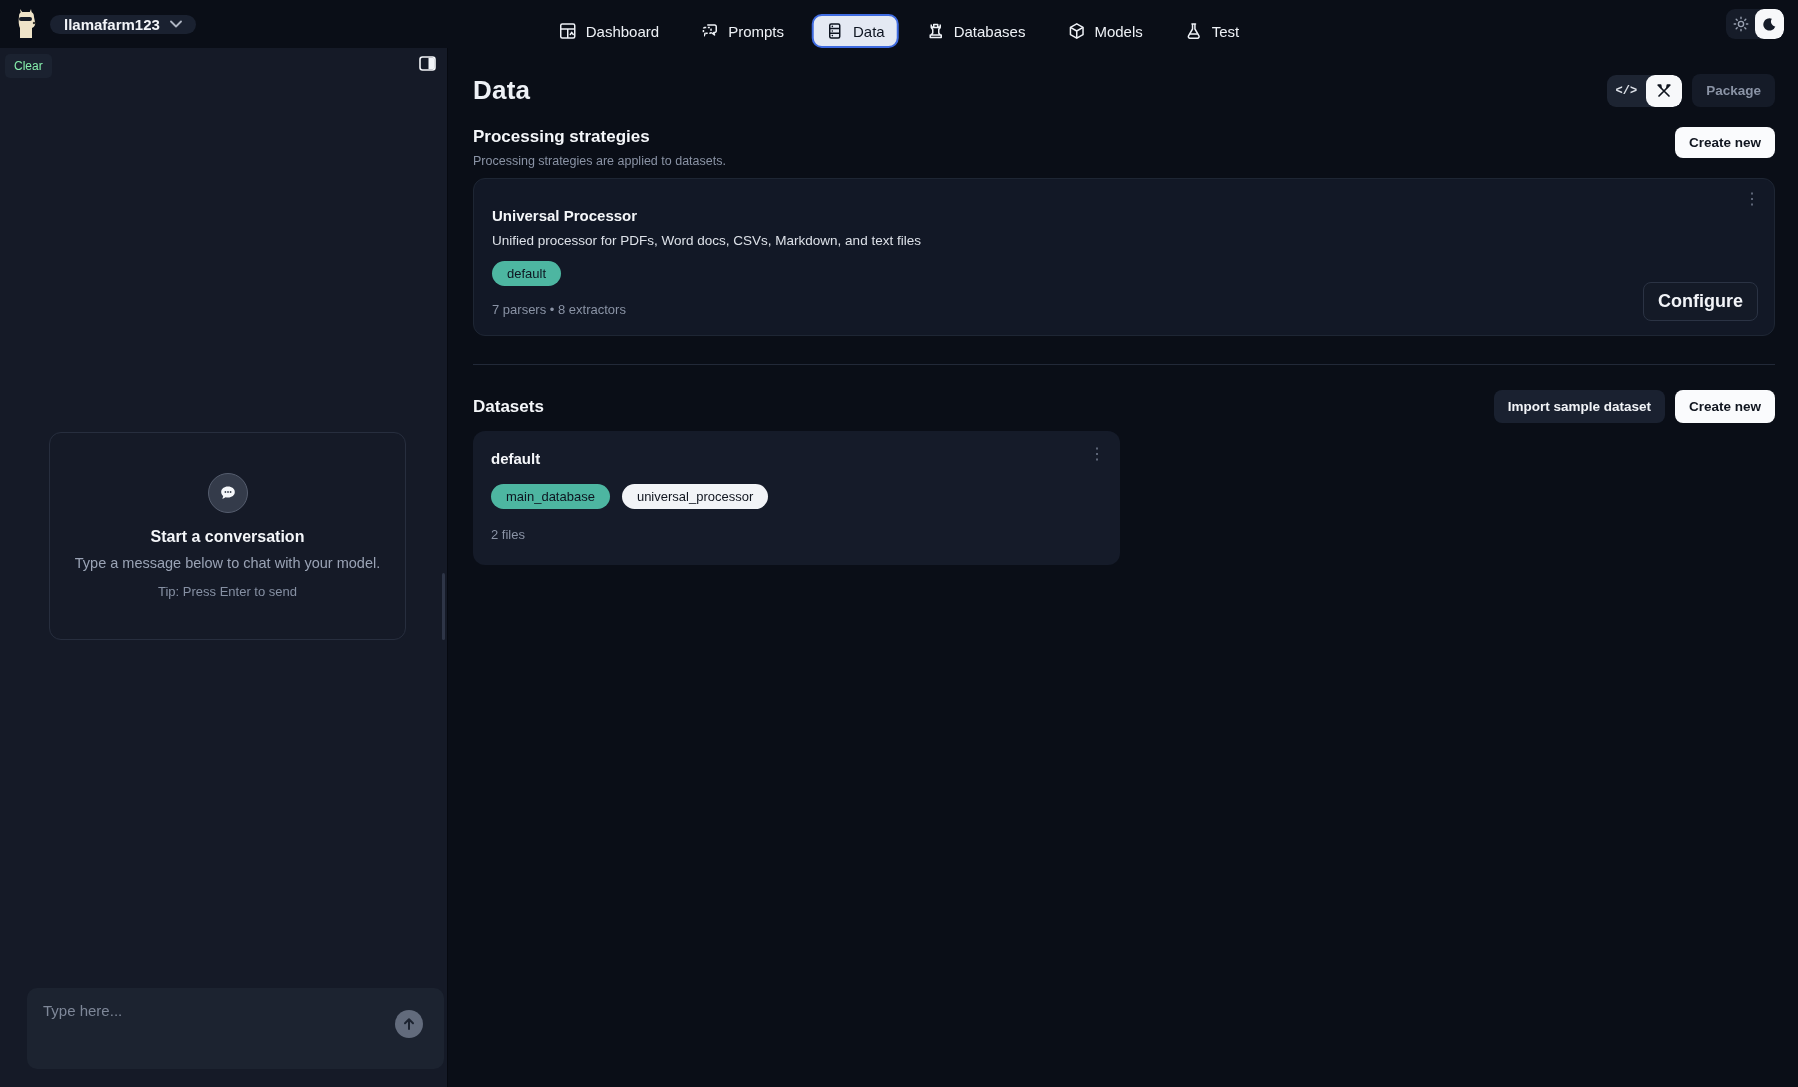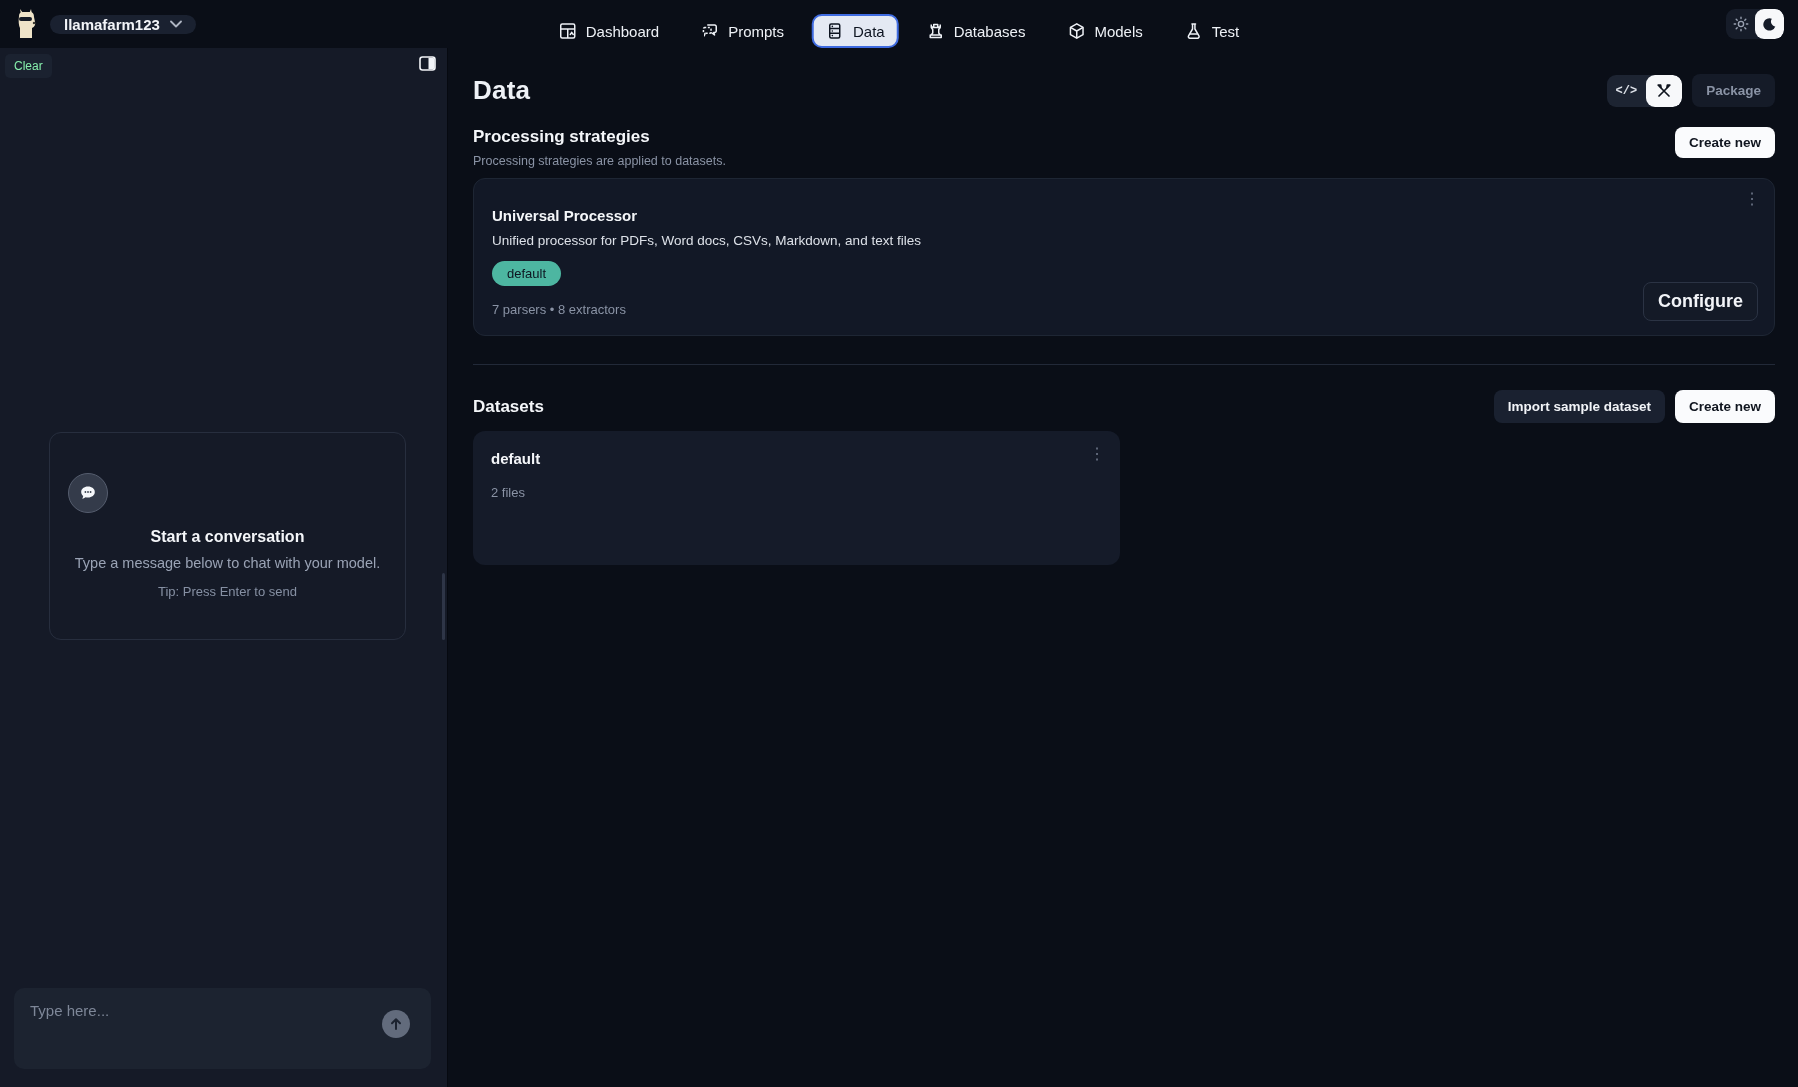--- a/index.html
+++ b/index.html
@@ -61,37 +61,37 @@
     background:#1b2230; color:#86efac; border:none; border-radius:5px;
     font-size:12px; padding:5px 9px; font-family:"Liberation Sans", sans-serif; cursor:pointer;
   }
   .panel-toggle {
     position:absolute; top:8px; left:419px;
     background:transparent; border:none; cursor:pointer; padding:0;
   }
   .empty-state {
     position:absolute; left:49px; top:384px; width:357px; height:208px;
     border:1px solid #272e3e; border-radius:12px;
-    display:flex; flex-direction:column; justify-content:center;
+    display:flex; flex-direction:column; align-items:center; justify-content:center;
     text-align:center; padding:0 18px;
   }
   .chat-bubble-circle {
     width:40px; height:40px; border-radius:50%;
     background:#343b4a; border:1px solid #555d6e;
     display:flex; align-items:center; justify-content:center;
   }
   .empty-title { font-size:16px; font-weight:700; margin-top:15px; color:#f4f6f9; }
   .empty-desc { font-size:14.5px; color:#9aa3b5; margin-top:9px; }
   .empty-tip { font-size:13px; color:#8690a3; margin-top:13px; }
   .scroll-thumb {
     position:absolute; right:2px; top:525px; width:3px; height:67px;
     background:#2e3547; border-radius:2px;
   }
   .chat-input-wrap {
-    position:absolute; left:14px; bottom:18px; width:417px; height:81px;
+    position:absolute; left:27px; bottom:18px; width:417px; height:81px;
     background:#1c2330; border-radius:10px;
   }
   .chat-input {
     width:100%; height:100%; background:transparent; border:none; outline:none;
     resize:none; color:#e8ebf1; font-size:15px; padding:14px 60px 14px 16px;
     font-family:"Liberation Sans", sans-serif;
   }
   .chat-input::placeholder { color:#7e8798; }
   .send-btn {
     position:absolute; right:21px; top:22px; width:28px; height:28px;
@@ -335,18 +335,22 @@
         <div class="section-title">Datasets</div>
       </div>
       <div class="section-actions">
         <button class="btn btn-dark">Import sample dataset</button>
         <button class="btn btn-light">Create new</button>
       </div>
     </div>
 
     <div class="dataset-card">
       <div class="card-title">default</div>
+      <div class="badge-row">
+        <span class="badge badge-teal">main_database</span>
+        <span class="badge badge-white">universal_processor</span>
+      </div>
       <div class="card-meta">2 files</div>
       <button class="kebab">⋮</button>
     </div>
 
   </main>
 </div>
 
 </body></html>

